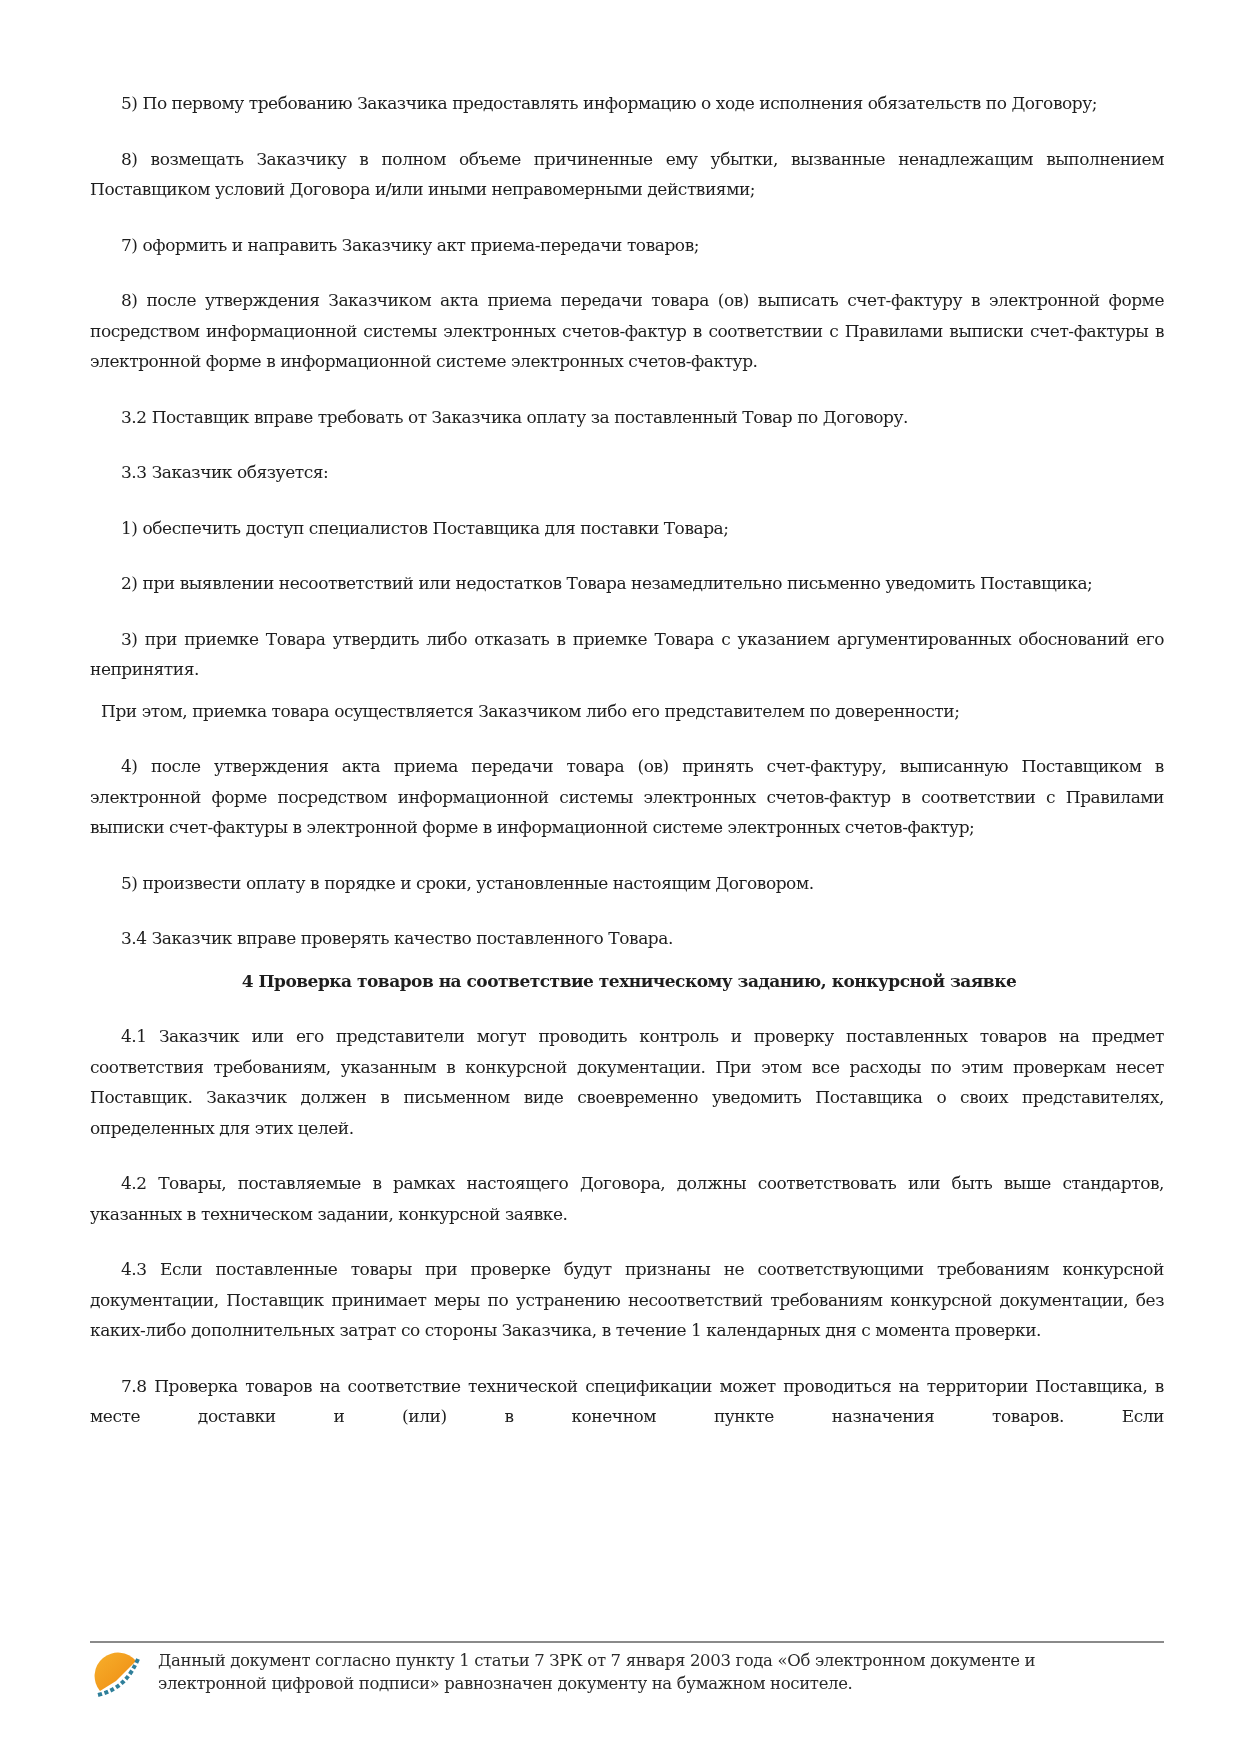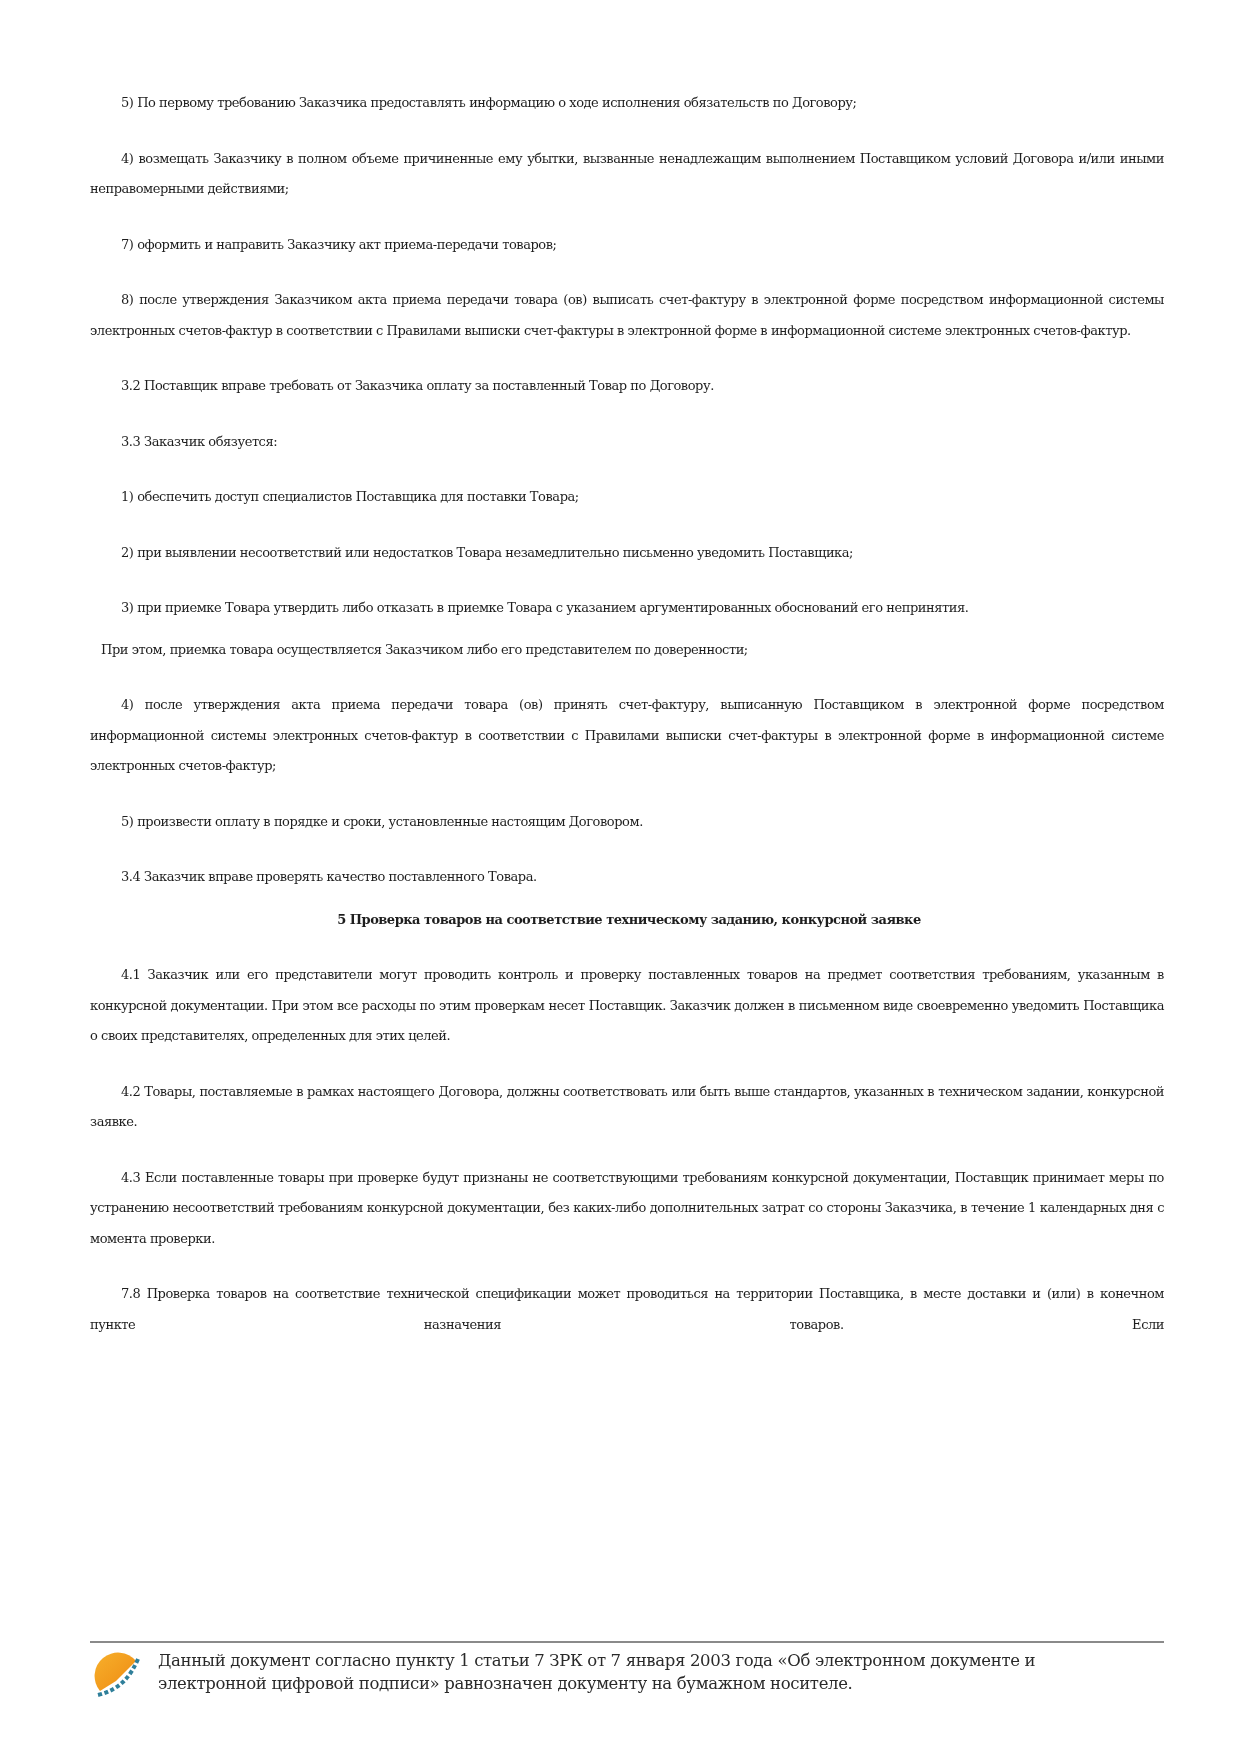--- a/index.html
+++ b/index.html
@@ -1,19 +1,19 @@
 <!DOCTYPE html>
 <html><head>
 <meta charset="utf-8">
 <style>
   html, body { margin: 0; padding: 0; background: #ffffff; }
   body { width: 1241px; height: 1754px; position: relative; overflow: hidden; }
   .page {
     position: absolute; left: 90px; top: 88px; width: 1074px;
-    font-family: "DejaVu Serif", serif; font-size: 13px; line-height: 30.5px;
+    font-family: "DejaVu Serif", serif; font-size: 17px; line-height: 30.5px;
     color: #1e1e1e; letter-spacing: -0.45px;
   }
   .p { text-align: justify; text-indent: 31px; margin: 0 0 25px 0; }
   .p.tight { margin-bottom: 12px; }
   .h {
     font-weight: bold; text-align: center; margin: 0 0 25px 0;
     letter-spacing: -0.5px; padding-left: 4px;
   }
   .footer {
     position: absolute; left: 90px; top: 1641px; width: 1074px;
@@ -25,35 +25,35 @@
     position: absolute; left: 68px; top: 6px; width: 990px;
     font-family: "DejaVu Serif", serif; font-size: 16.5px; line-height: 23px;
     color: #2a2a2a; letter-spacing: -0.35px;
   }
 </style>
 </head>
 <body>
 
 <div class="page">
   <p class="p">5) По первому требованию Заказчика предоставлять информацию о ходе исполнения обязательств по Договору;</p>
-  <p class="p">4) возмещать Заказчику в полном объеме причиненные ему убытки, вызванные ненадлежащим выполнением Поставщиком условий Договора и/или иными неправомерными действиями;</p>
+  <p class="p">8) возмещать Заказчику в полном объеме причиненные ему убытки, вызванные ненадлежащим выполнением Поставщиком условий Договора и/или иными неправомерными действиями;</p>
   <p class="p">7) оформить и направить Заказчику акт приема-передачи товаров;</p>
   <p class="p">8) после утверждения Заказчиком акта приема передачи товара (ов) выписать счет-фактуру в электронной форме посредством информационной системы электронных счетов-фактур в соответствии с Правилами выписки счет-фактуры в электронной форме в информационной системе электронных счетов-фактур.</p>
   <p class="p">3.2 Поставщик вправе требовать от Заказчика оплату за поставленный Товар по Договору.</p>
   <p class="p">3.3 Заказчик обязуется:</p>
   <p class="p">1) обеспечить доступ специалистов Поставщика для поставки Товара;</p>
   <p class="p">2) при выявлении несоответствий или недостатков Товара незамедлительно письменно уведомить Поставщика;</p>
   <div style="margin-bottom:25px;">
     <p class="p" style="margin:0; text-align-last:left;">3) при приемке Товара утвердить либо отказать в приемке Товара с указанием аргументированных обоснований его непринятия.</p>
     <p class="p" style="margin:11px; text-indent:0;">При этом, приемка товара осуществляется Заказчиком либо его представителем по доверенности;</p>
   </div>
   <p class="p">4) после утверждения акта приема передачи товара (ов) принять счет-фактуру, выписанную Поставщиком в электронной форме посредством информационной системы электронных счетов-фактур в соответствии с Правилами выписки счет-фактуры в электронной форме в информационной системе электронных счетов-фактур;</p>
   <p class="p">5) произвести оплату в порядке и сроки, установленные настоящим Договором.</p>
   <p class="p tight">3.4 Заказчик вправе проверять качество поставленного Товара.</p>
-  <div class="h">5 Проверка товаров на соответствие техническому заданию, конкурсной заявке</div>
+  <div class="h">4 Проверка товаров на соответствие техническому заданию, конкурсной заявке</div>
   <p class="p">4.1 Заказчик или его представители могут проводить контроль и проверку поставленных товаров на предмет соответствия требованиям, указанным в конкурсной документации. При этом все расходы по этим проверкам несет Поставщик. Заказчик должен в письменном виде своевременно уведомить Поставщика о своих представителях, определенных для этих целей.</p>
   <p class="p">4.2 Товары, поставляемые в рамках настоящего Договора, должны соответствовать или быть выше стандартов, указанных в техническом задании, конкурсной заявке.</p>
   <p class="p">4.3 Если поставленные товары при проверке будут признаны не соответствующими требованиям конкурсной документации, Поставщик принимает меры по устранению несоответствий требованиям конкурсной документации, без каких-либо дополнительных затрат со стороны Заказчика, в течение 1 календарных дня с момента проверки.</p>
   <p class="p" style="text-align-last:justify;">7.8 Проверка товаров на соответствие технической спецификации может проводиться на территории Поставщика, в месте доставки и (или) в конечном пункте назначения товаров. Если</p>
 </div>
 
 <div class="footer">
   <div class="footer-inner">
     <svg class="logo" viewBox="0 0 48 46">
       <defs>

